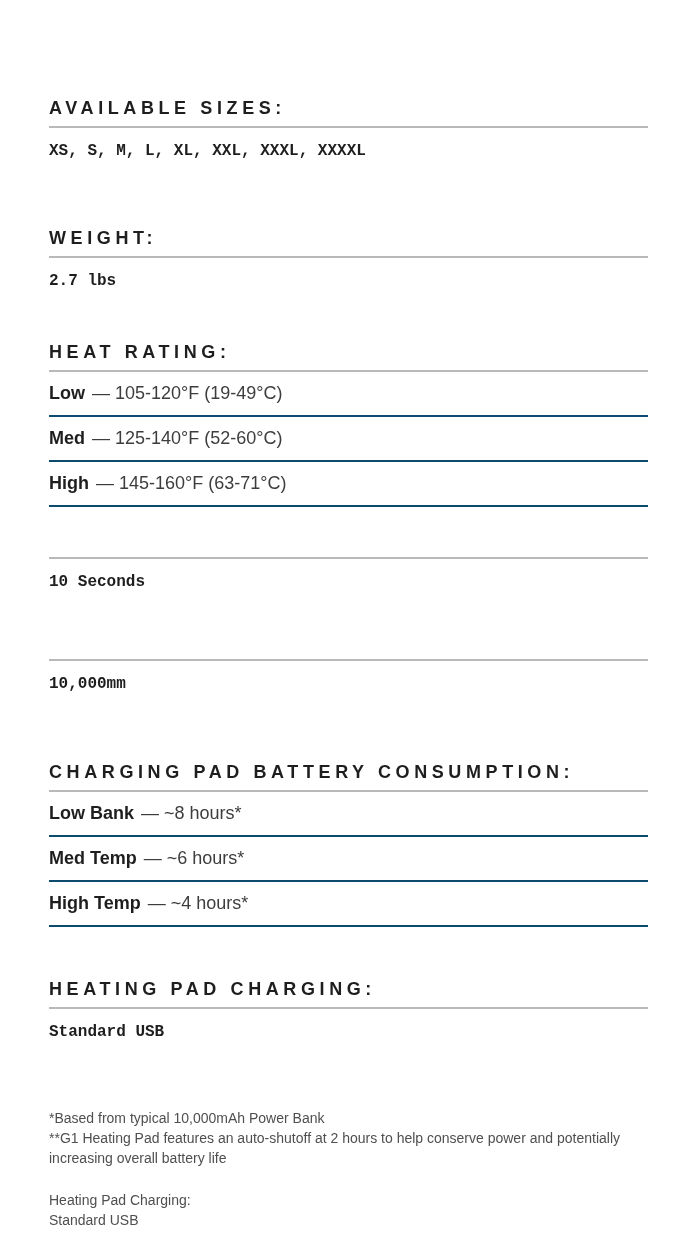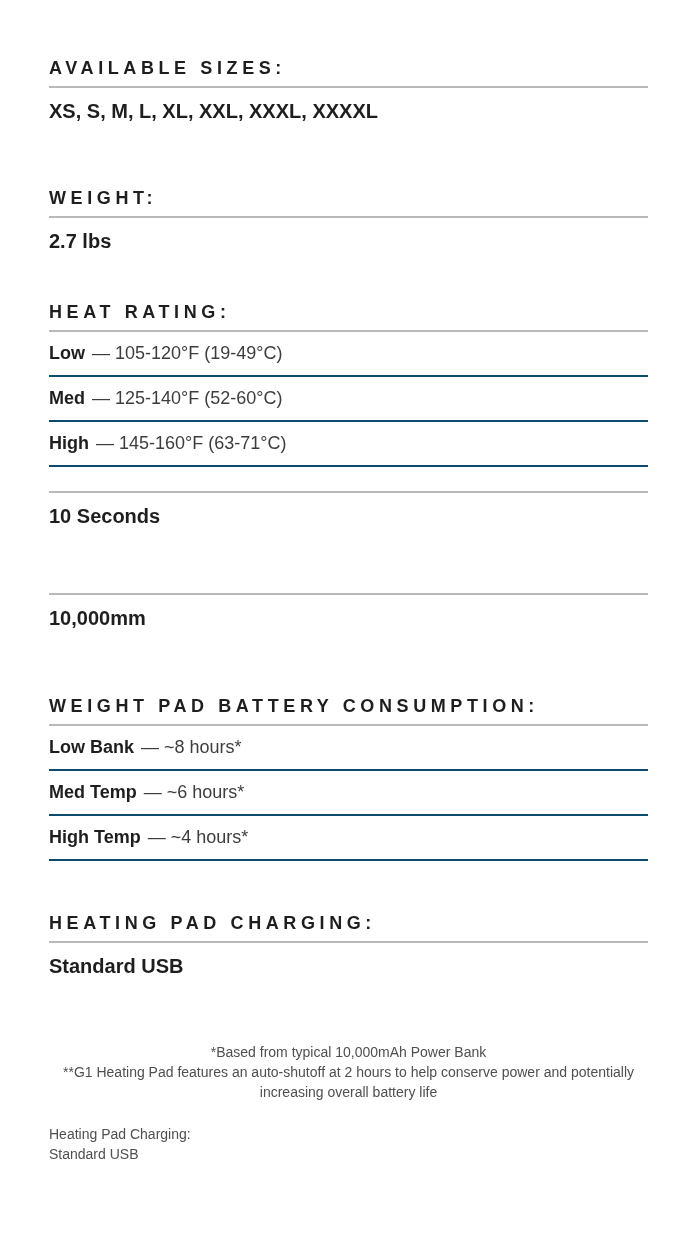--- a/index.html
+++ b/index.html
@@ -24,56 +24,57 @@
     color: #1e1e1e;
     margin: 0;
   }
   .rule {
     height: 0;
     border: none;
     border-top: 2px solid #b9b9b9;
     margin: 7px 0 0 0;
   }
   .section-value {
-    font-size: 20px;
+    font-size: 16px;
     line-height: 21px;
     font-weight: bold;
     color: #1e1e1e;
     margin-top: 13px;
+    font-family: Liberation Mono, monospace;
   }
   .spec-row {
     display: flex;
     align-items: baseline;
     gap: 7px;
     padding: 11px 0;
     border-bottom: 2px solid #0c4a6e;
     font-size: 18px;
     line-height: 21px;
   }
   .row-label {
     font-weight: bold;
     color: #1e1e1e;
     white-space: nowrap;
   }
   .row-value {
     font-weight: normal;
     color: #3d3d3d;
   }
-  .mb-65 { margin-bottom: 65px; }
+  .mb-65 { margin-bottom: 65px; margin-top: 40px; }
   .mb-66 { margin-bottom: 66px; }
   .mb-49 { margin-bottom: 49px; }
-  .mb-50 { margin-bottom: 24px; }
+  .mb-50 { margin-bottom: 50px; }
   .mb-51 { margin-bottom: 51px; }
   .footnotes {
     font-size: 14px;
     line-height: 20px;
     color: #4f4f4f;
     max-width: 600px;
   }
-  .footnote-para { margin: 0; text-align: center; }
+  .footnote-para { margin: 0; }
   .footnote-charging { margin-top: 22px; }
 </style>
 </head>
 <body>
 
 <div class="page">
 
   <div class="section mb-65">
     <h2 class="section-title">AVAILABLE SIZES:</h2>
     <div class="rule"></div>
@@ -107,21 +108,21 @@
     <div class="rule"></div>
     <div class="section-value">10 Seconds</div>
   </div>
 
   <div class="section mb-66">
     <div class="rule"></div>
     <div class="section-value">10,000mm</div>
   </div>
 
   <div class="section mb-51">
-    <h2 class="section-title">WEIGHT PAD BATTERY CONSUMPTION:</h2>
+    <h2 class="section-title">CHARGING PAD BATTERY CONSUMPTION:</h2>
     <div class="rule"></div>
     <div class="spec-row">
       <span class="row-label">Low Bank</span>
       <span class="row-value">— ~8 hours*</span>
     </div>
     <div class="spec-row">
       <span class="row-label">Med Temp</span>
       <span class="row-value">— ~6 hours*</span>
     </div>
     <div class="spec-row">

